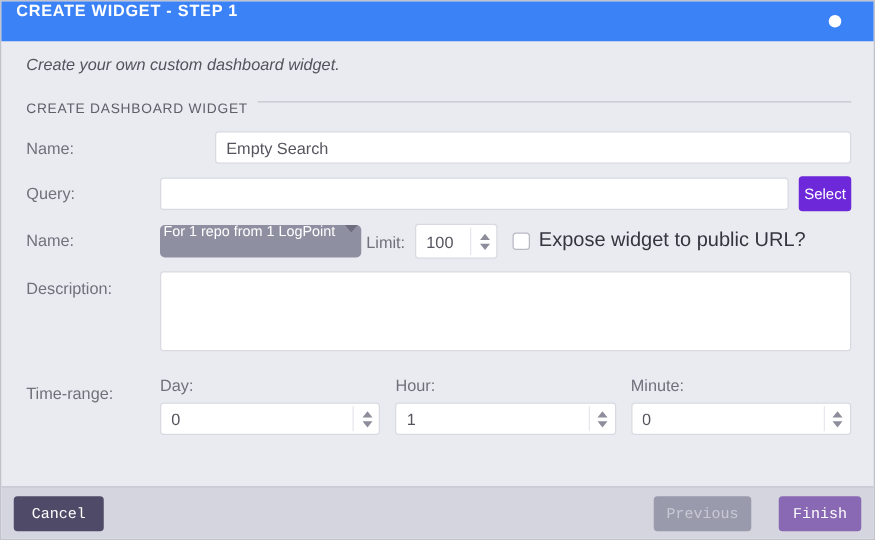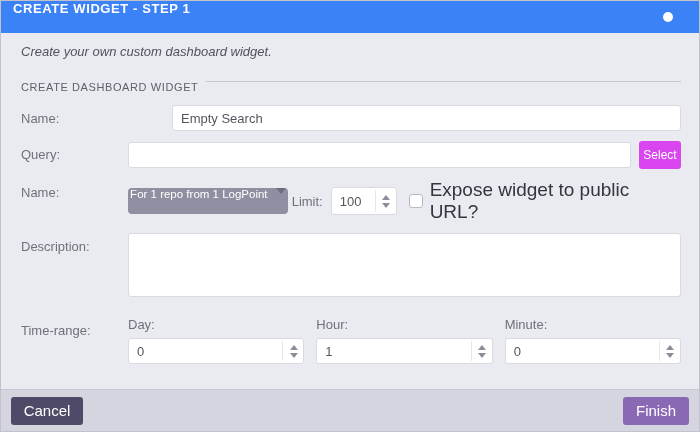--- a/index.html
+++ b/index.html
@@ -61,21 +61,21 @@
     width: 100%; height: 26px;
     border: 1px solid #d9d9e2; border-radius: 3px;
     background: #ffffff;
     font-family: "Liberation Sans", sans-serif;
     font-size: 13px; color: #55555f;
     padding: 0 8px; outline: none;
   }
 
   .select-btn {
     flex: 0 0 42px; height: 28px; margin-left: 8px;
-    background: #d946ef; border: none; border-radius: 3px;
+    background: #6d28d9; border: none; border-radius: 3px;
     color: #ffffff; font-size: 12px;
     font-family: "Liberation Sans", sans-serif;
     cursor: pointer;
   }
 
   
   .dropdown {
     width: 161px; height: 26px;
     background: #8e8fa1; border-radius: 4px;
     display: flex; align-items: flex-start; justify-content: center;
@@ -108,21 +108,21 @@
     border-left: 4px solid transparent; border-right: 4px solid transparent;
     border-top: 5px solid #8d8d9c;
   }
   .limit-input { width: 66px; height: 28px; }
 
   .checkbox {
     width: 14px; height: 14px; margin-left: 12px;
     background: #ffffff; border: 1px solid #b9b9c5; border-radius: 3px;
     cursor: pointer;
   }
-  .checkbox-label { font-size: 19px; color: #35353f; margin-left: 7px; cursor: default; }
+  .checkbox-label { font-size: 16px; color: #35353f; margin-left: 7px; cursor: default; }
 
   .textarea {
     width: 100%; height: 64px;
     border: 1px solid #d9d9e2; border-radius: 3px;
     background: #ffffff; resize: none; outline: none;
     font-family: "Liberation Sans", sans-serif;
     font-size: 13px; color: #55555f; padding: 6px 8px;
   }
 
   
@@ -137,27 +137,27 @@
   .footer {
     position: absolute; left: 0; right: 0; bottom: 0;
     height: 42px;
     background: #d5d5df;
     border-top: 1px solid #c6c6d1;
     display: flex; align-items: center;
     padding: 0 10px;
   }
   .btn {
     height: 28px; border: none; border-radius: 3px;
-    font-family: Liberation Sans, sans-serif;
-    font-size: 15px; cursor: pointer;
+    font-family: Liberation Mono, monospace;
+    font-size: 12px; cursor: pointer;
   }
   .btn-cancel { width: 72px; background: #4f4a67; color: #ffffff; }
   .footer-spacer { flex: 1; }
   .btn-previous { width: 78px; background: #999bac; color: #c9c9d6; cursor: default; }
-  .btn-finish { width: 66px; background: #8968b4; color: #ffffff; margin-left: 6px; }
+  .btn-finish { width: 66px; background: #8968b4; color: #ffffff; margin-left: 22px; }
 </style>
 </head>
 <body>
 
 <div class="dialog">
 
   <div class="header">
     <span class="header-title">CREATE WIDGET - STEP 1</span>
     <span class="header-dot"></span>
   </div>
@@ -251,16 +251,17 @@
         </div>
 
       </div>
     </div>
 
   </div>
 
   <div class="footer">
     <button class="btn btn-cancel">Cancel</button>
     <span class="footer-spacer"></span>
+    <button class="btn btn-previous">Previous</button>
     <button class="btn btn-finish">Finish</button>
   </div>
 
 </div>
 
 </body></html>

